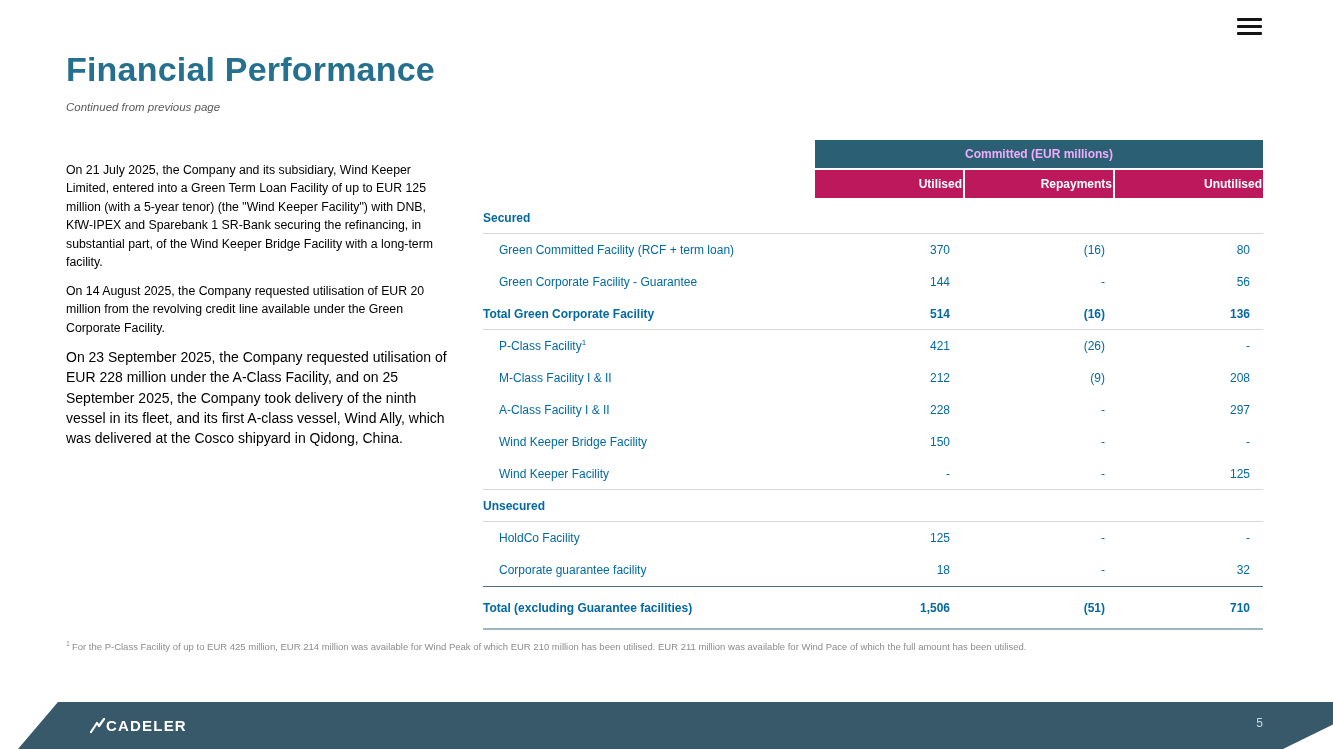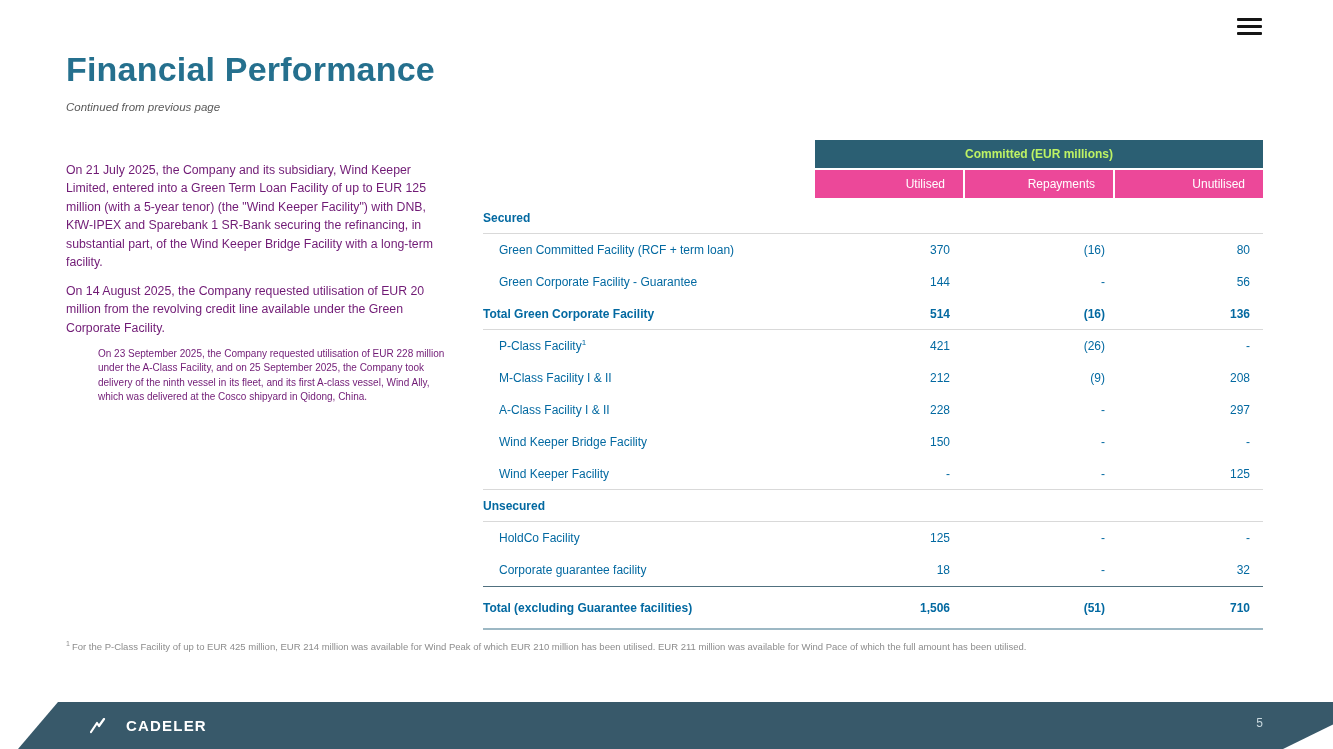--- a/index.html
+++ b/index.html
@@ -47,64 +47,64 @@
     font-style: italic;
     color: #595959;
   }
 
   
   .body-copy {
     position: absolute;
     left: 66px;
     top: 161px;
     width: 382px;
-    color: #701a75;
+    color: #000000;
   }
   .body-copy p {
     font-size: 12.3px;
     line-height: 1.5;
     margin-bottom: 10px;
   }
-  .body-copy p.smaller { font-size: 10px; line-height: 1.45; margin-left: 32px; }
+  .body-copy p.smaller { font-size: 14px; line-height: 1.45; }
 
   
   .facility-table {
     position: absolute;
     left: 483px;
     top: 140px;
     width: 780px;
   }
   .thead { margin-left: 332px; width: 448px; }
   .thead-group {
     height: 30px;
     background: #2b5f73;
-    color: #bef264;
+    color: #f0abfc;
     font-size: 12px;
     font-weight: bold;
     display: flex;
     align-items: center;
     justify-content: center;
     border-bottom: 2px solid #ffffff;
   }
   .thead-cols {
     height: 28px;
     display: grid;
     grid-template-columns: 1fr 1fr 1fr;
     column-gap: 2px;
     background: #ffffff;
   }
   .thead-cols .hcell {
-    background: #ec4899;
+    background: #be185d;
     color: #ffffff;
     font-size: 12px;
-    font-weight: normal;
+    font-weight: bold;
     display: flex;
     align-items: center;
     justify-content: flex-end;
-    padding-right: 18px;
+    padding-right: 1px;
   }
   .tbody { margin-top: 4px; }
   .trow {
     display: grid;
     grid-template-columns: 332px 148px 150px 150px;
     align-items: center;
     height: 32px;
     font-size: 12px;
     color: #0369a1;
   }
@@ -144,21 +144,21 @@
     height: 47px;
     background: #38596a;
     clip-path: polygon(58px 0%, 100% 0%, 100% 48%, 1283px 100%, 18px 100%);
     display: flex;
     align-items: center;
   }
   .logo {
     margin-left: 90px;
     display: flex;
     align-items: center;
-    gap: 20px;
+    gap: 0;
   }
   .logo-text {
     color: #ffffff;
     font-size: 15px;
     font-weight: bold;
     letter-spacing: 1.2px;
   }
   .page-number {
     position: absolute;
     right: 70px;

